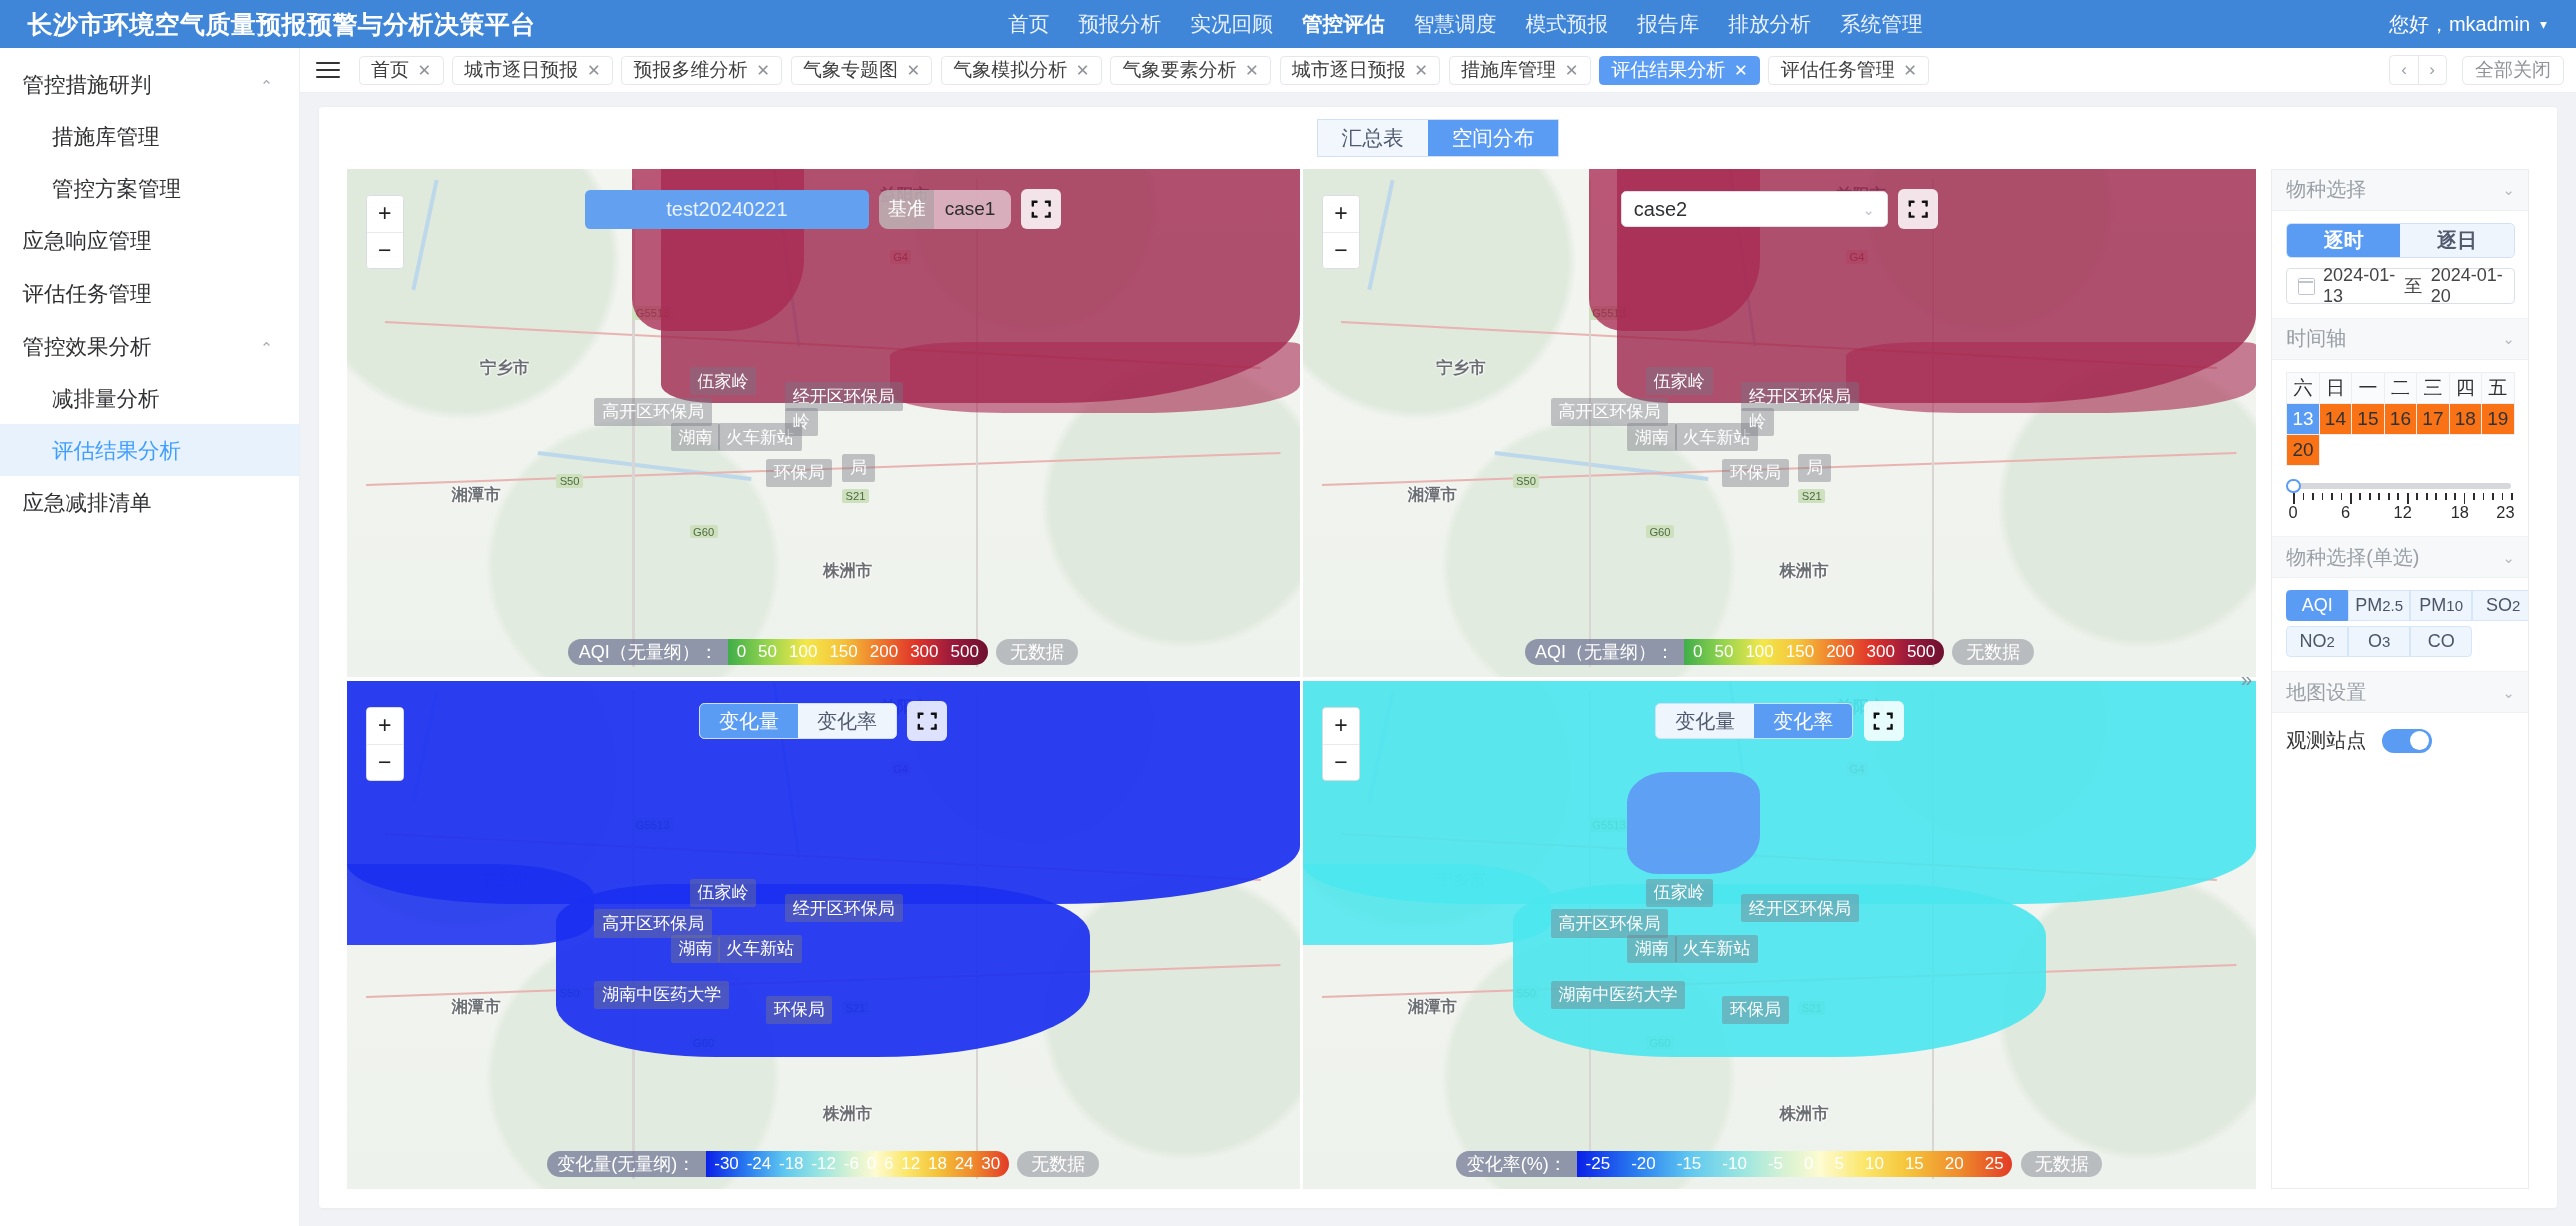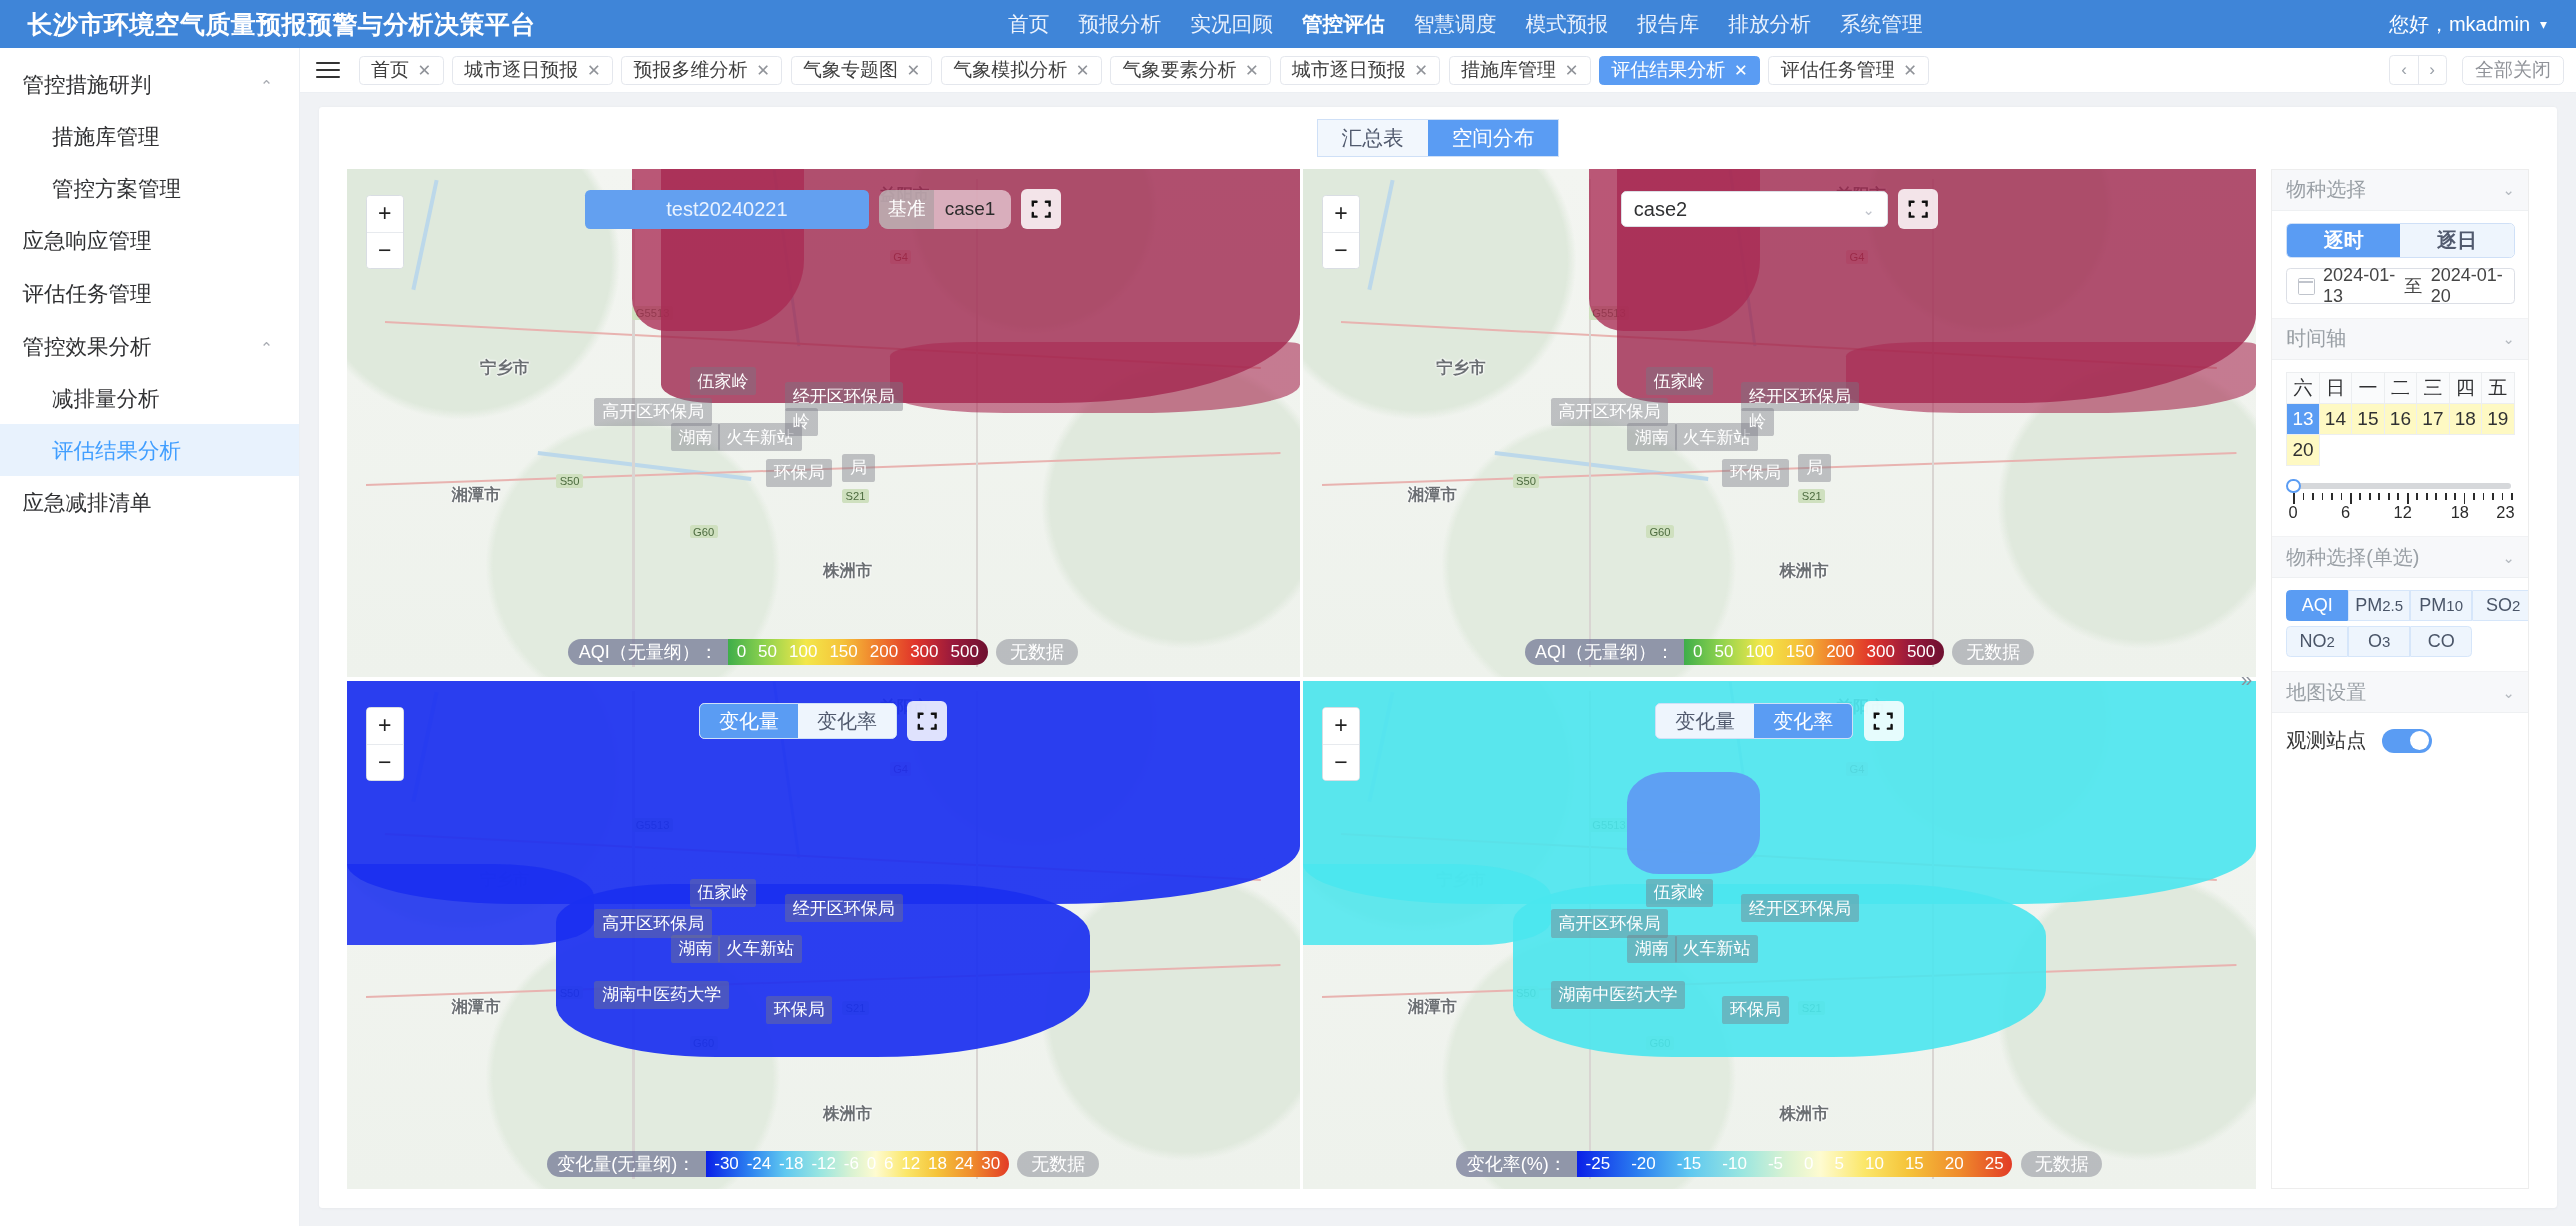--- a/index.html
+++ b/index.html
@@ -151,21 +151,21 @@
     font-size:20px; color:#515a6e; background:#eef5fd; cursor:pointer; font-weight:bold;}
   .seg-full div.active{ background:#5a9cf3; color:#fff;}
   .daterange{ margin-top:10.3px; height:36px; border:0.9px solid #dcdfe6; border-radius:4.3px;
     display:flex; align-items:center; gap:8.6px; padding:0 10.3px; font-size:18px; color:#454545;}
   .cal-icon{ width:17px; height:17px; border:1.7px solid #c0c4cc; border-radius:1.7px; position:relative; flex:0 0 17px;}
   .cal-icon:before{ content:""; position:absolute; left:0.9px; right:0.9px; top:2.6px; height:1.7px; background:#c0c4cc;}
 
   .wktable{ width:100%; border-collapse:collapse; table-layout:fixed;}
   .wktable th{ background:#fafbfc; border:0.9px solid #eceef0; height:31px; font-size:19px;
     font-weight:normal; color:#303133;}
-  .wktable td{ background:#fef9c3; border:0.9px solid #eceef0; height:31px; font-size:19px;
+  .wktable td{ background:#f97316; border:0.9px solid #eceef0; height:31px; font-size:19px;
     text-align:center; color:#303133; cursor:pointer;}
   .wktable td.sel{ background:#5a9cf3; color:#fff;}
   .wktable td.empty{ background:#fff; border-color:#fff;}
 
   .slider-wrap{ margin-top:8.6px; position:relative; height:48px;}
   .slider-rail{ position:absolute; left:6.9px; right:3.4px; top:8.6px; height:6px; background:#d6d8db; border-radius:3.4px;}
   .slider-knob{ position:absolute; left:0px; top:4.3px; width:14.6px; height:14.6px; border-radius:50%;
     background:#fff; border:2.6px solid #5a9cf3;}
   .ticks{ position:absolute; left:6.9px; right:3.4px; top:19px; height:10.3px;}
   .ticks i{ position:absolute; top:0; width:1.7px; background:#2b2b2b;}

